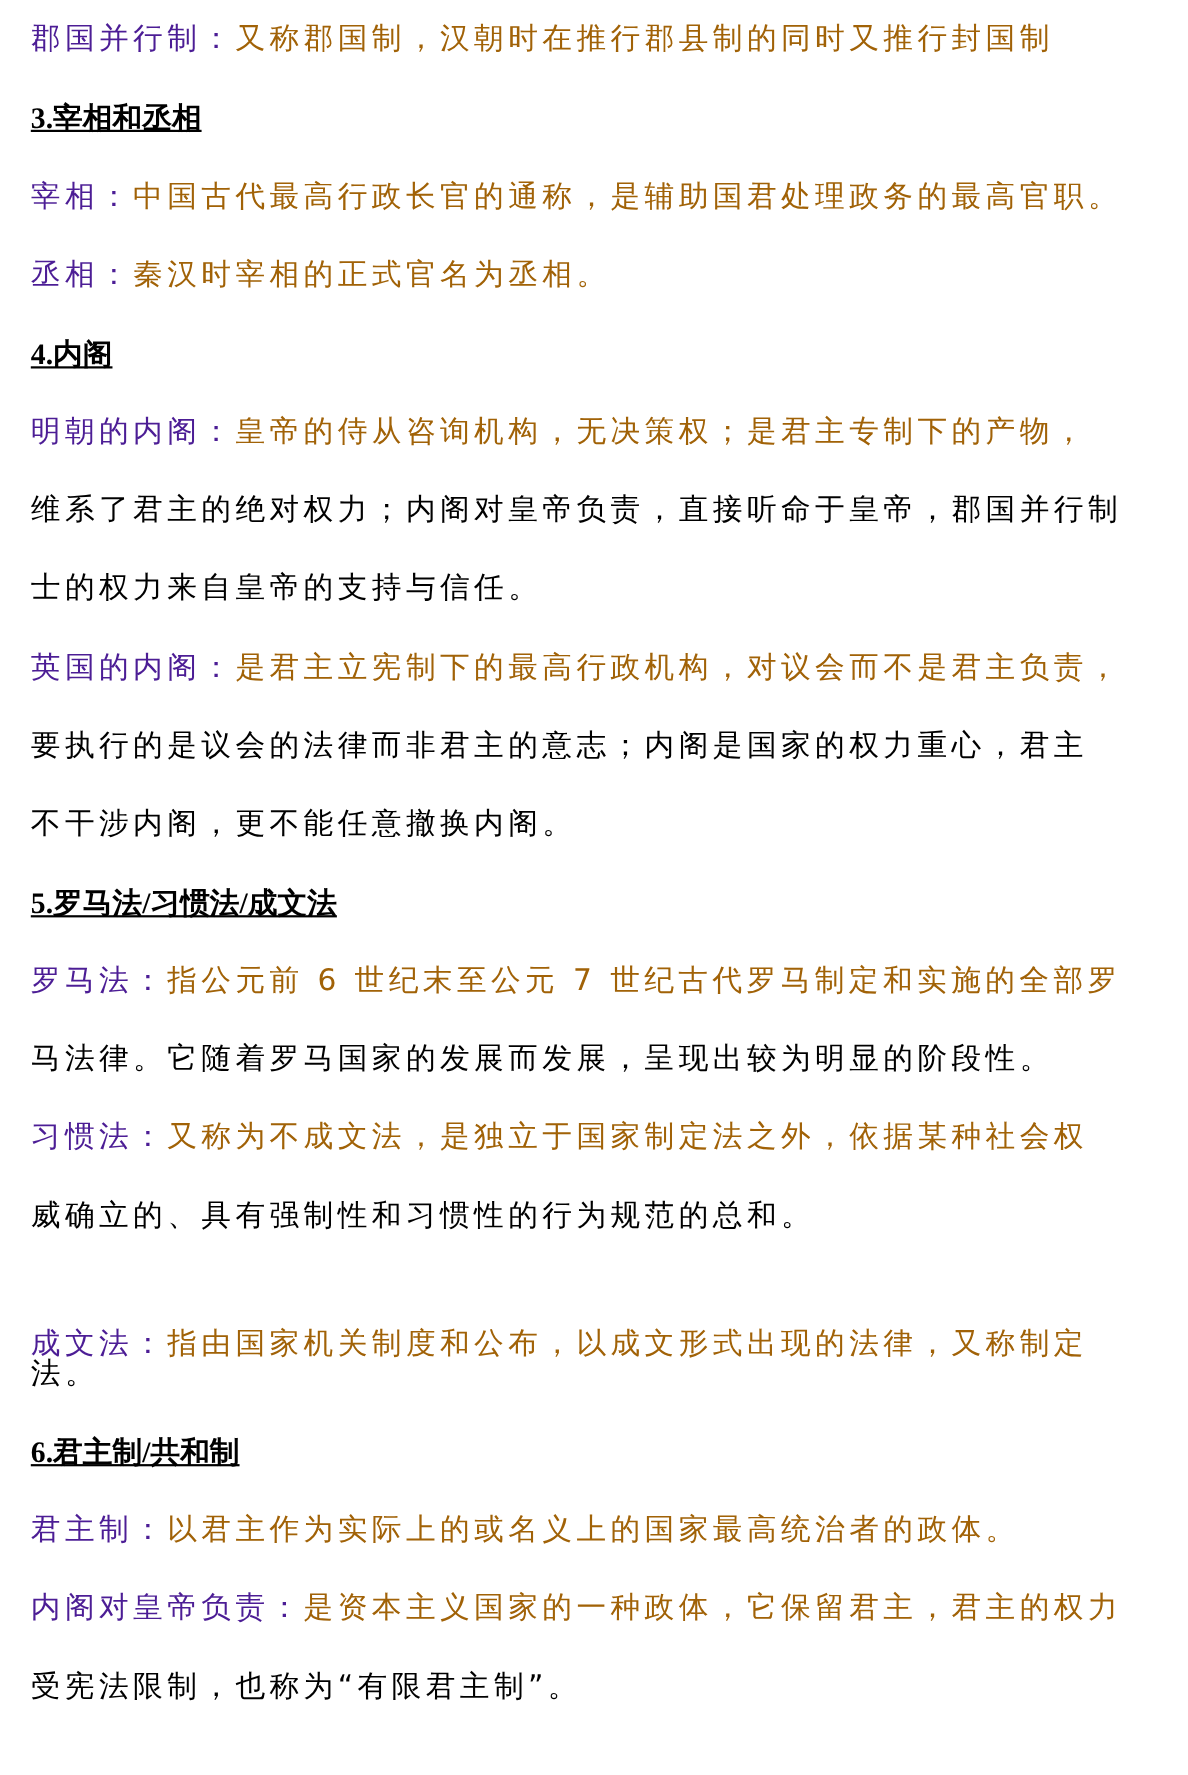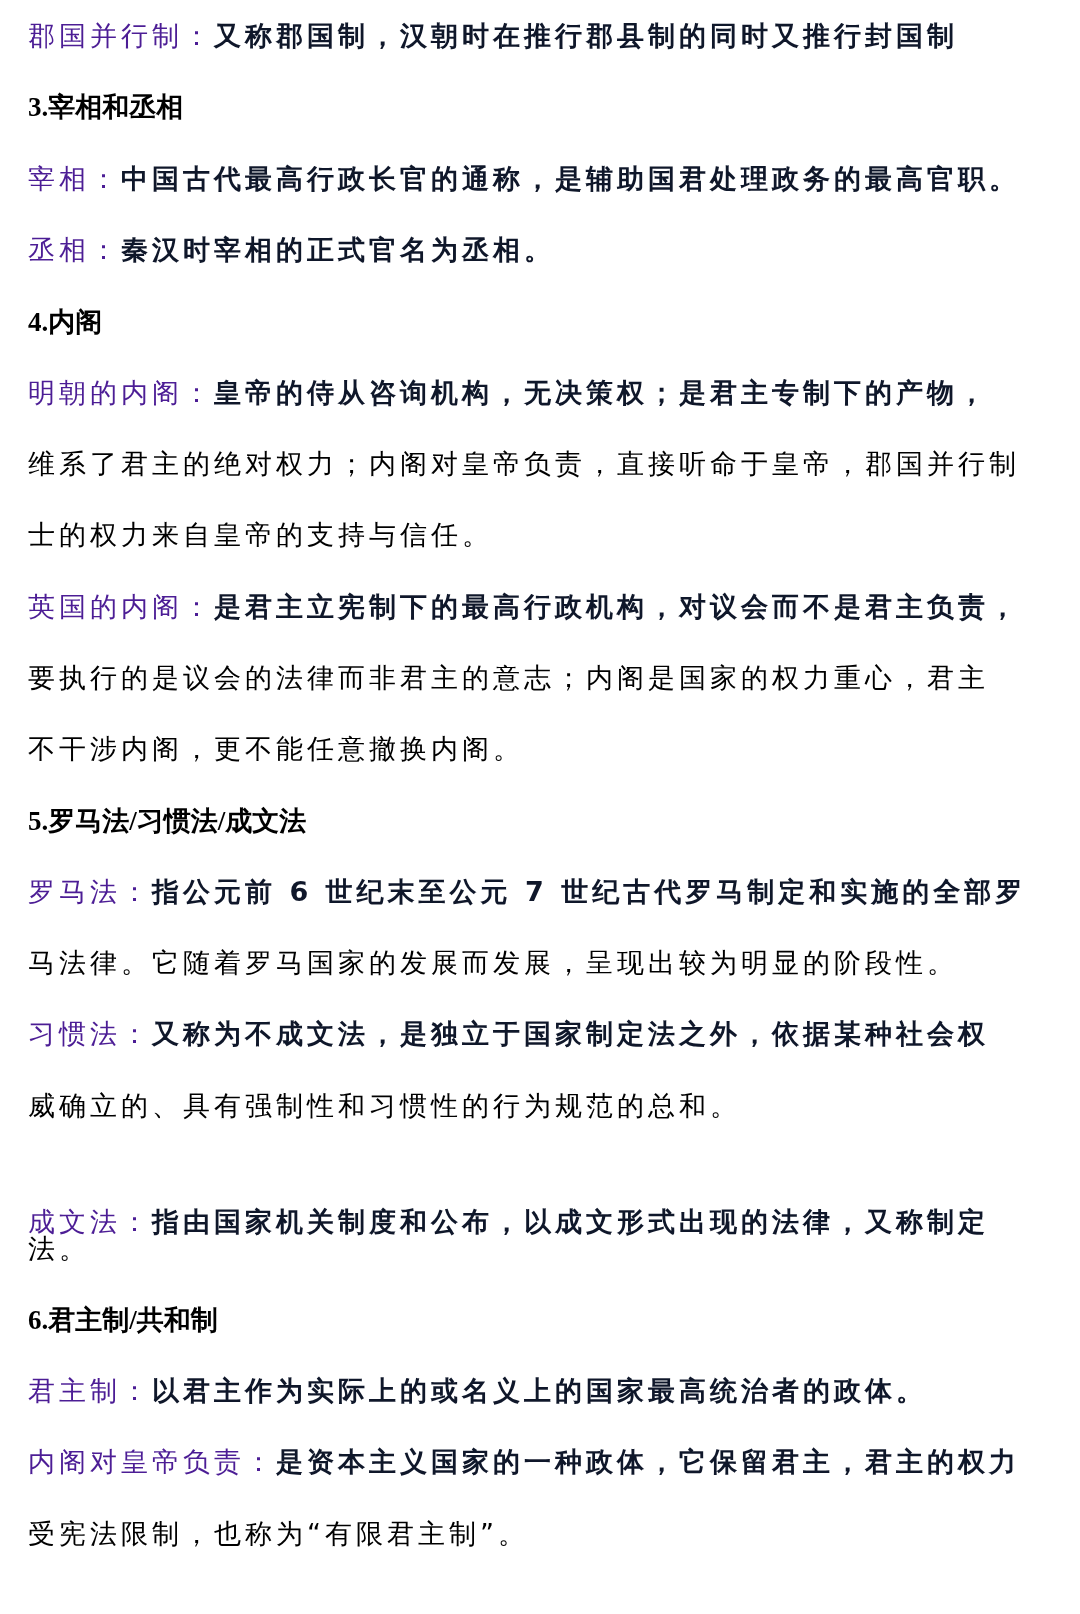--- a/index.html
+++ b/index.html
@@ -1,23 +1,23 @@
 <!DOCTYPE html>
 <html><head>
 <meta charset="utf-8">
 <style>
   html, body { margin: 0; padding: 0; background: #ffffff; }
   body { width: 1080px; height: 1614px; position: relative; overflow: hidden;
          font-family: "DejaVu Sans", "Liberation Sans", sans-serif; color: #000; }
   .line { position: absolute; left: 28px; right: 28px; white-space: nowrap;
           font-size: 27px; line-height: 36px; letter-spacing: 4px; }
   .heading { font-family: "Liberation Serif", "DejaVu Serif", serif; font-weight: bold;
-             font-size: 27px; letter-spacing: 0px; }
+             font-size: 27px; letter-spacing: 0px; text-decoration: underline; }
   .term { color: #4c1d95; }
-  .body-text { color: #0f172a; font-weight: bold; }
+  .body-text { color: #a16207; }
 </style>
 </head>
 <body>
 
 <div>
 
   <div class="line" style="top:18px">
     <span class="term">郡国并行制：</span><span class="body-text">又称郡国制，汉朝时在推行郡县制的同时又推行封国制</span>
   </div>
 

